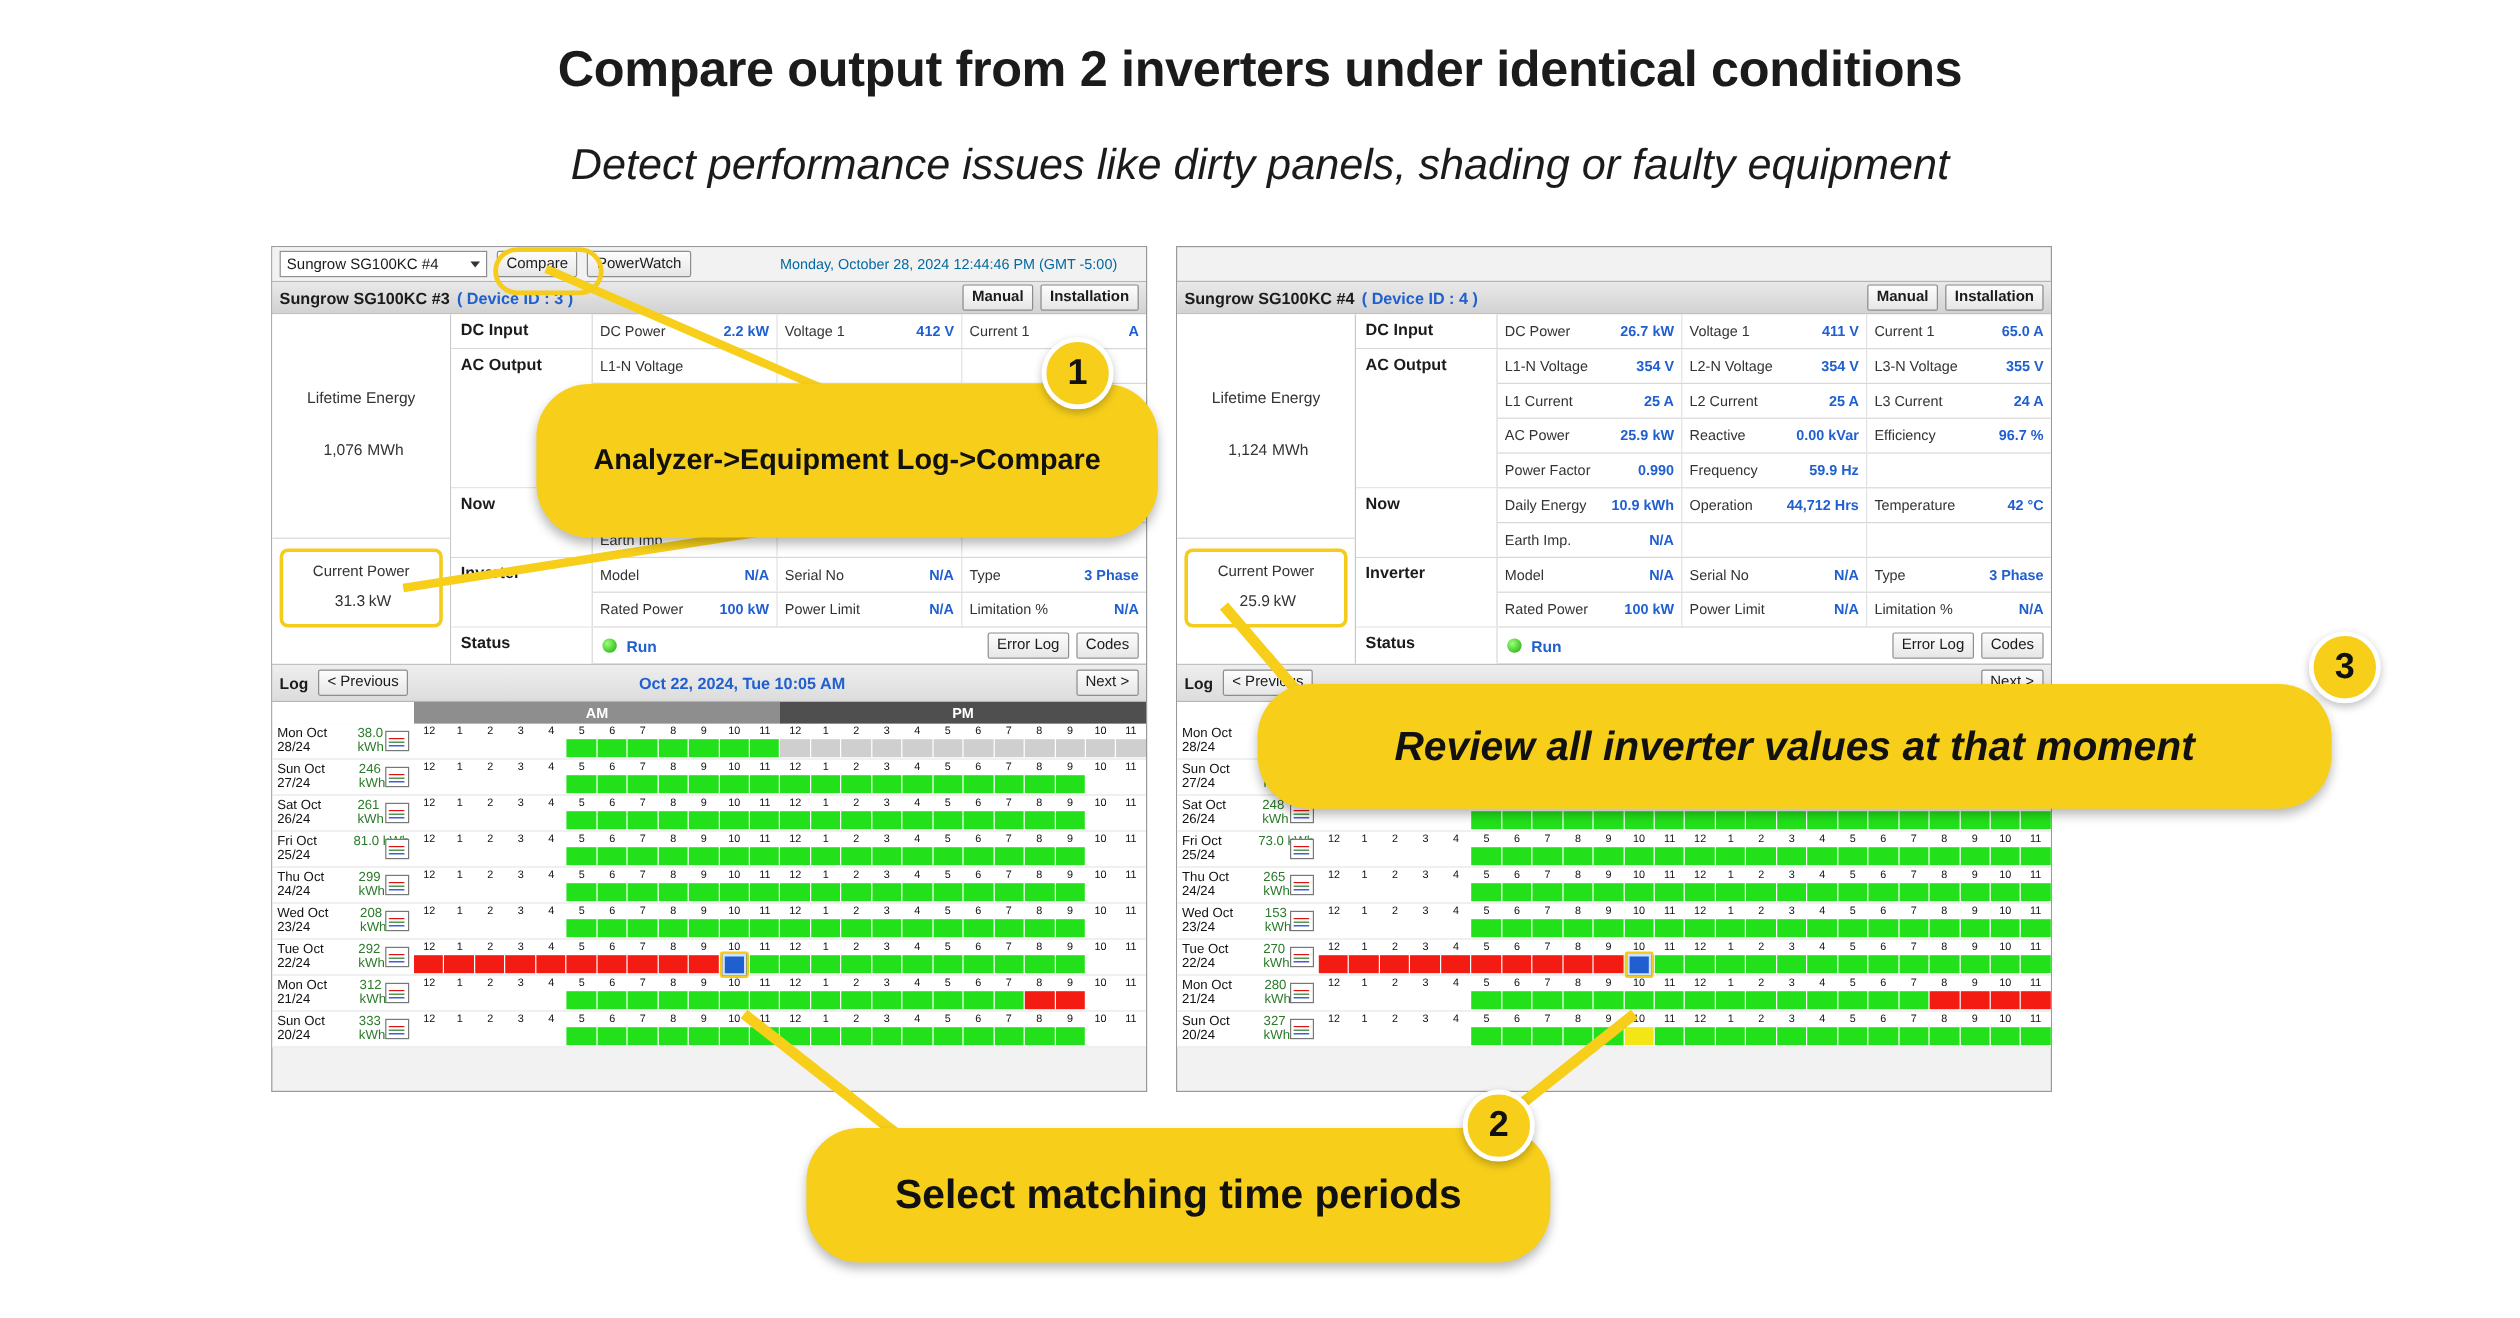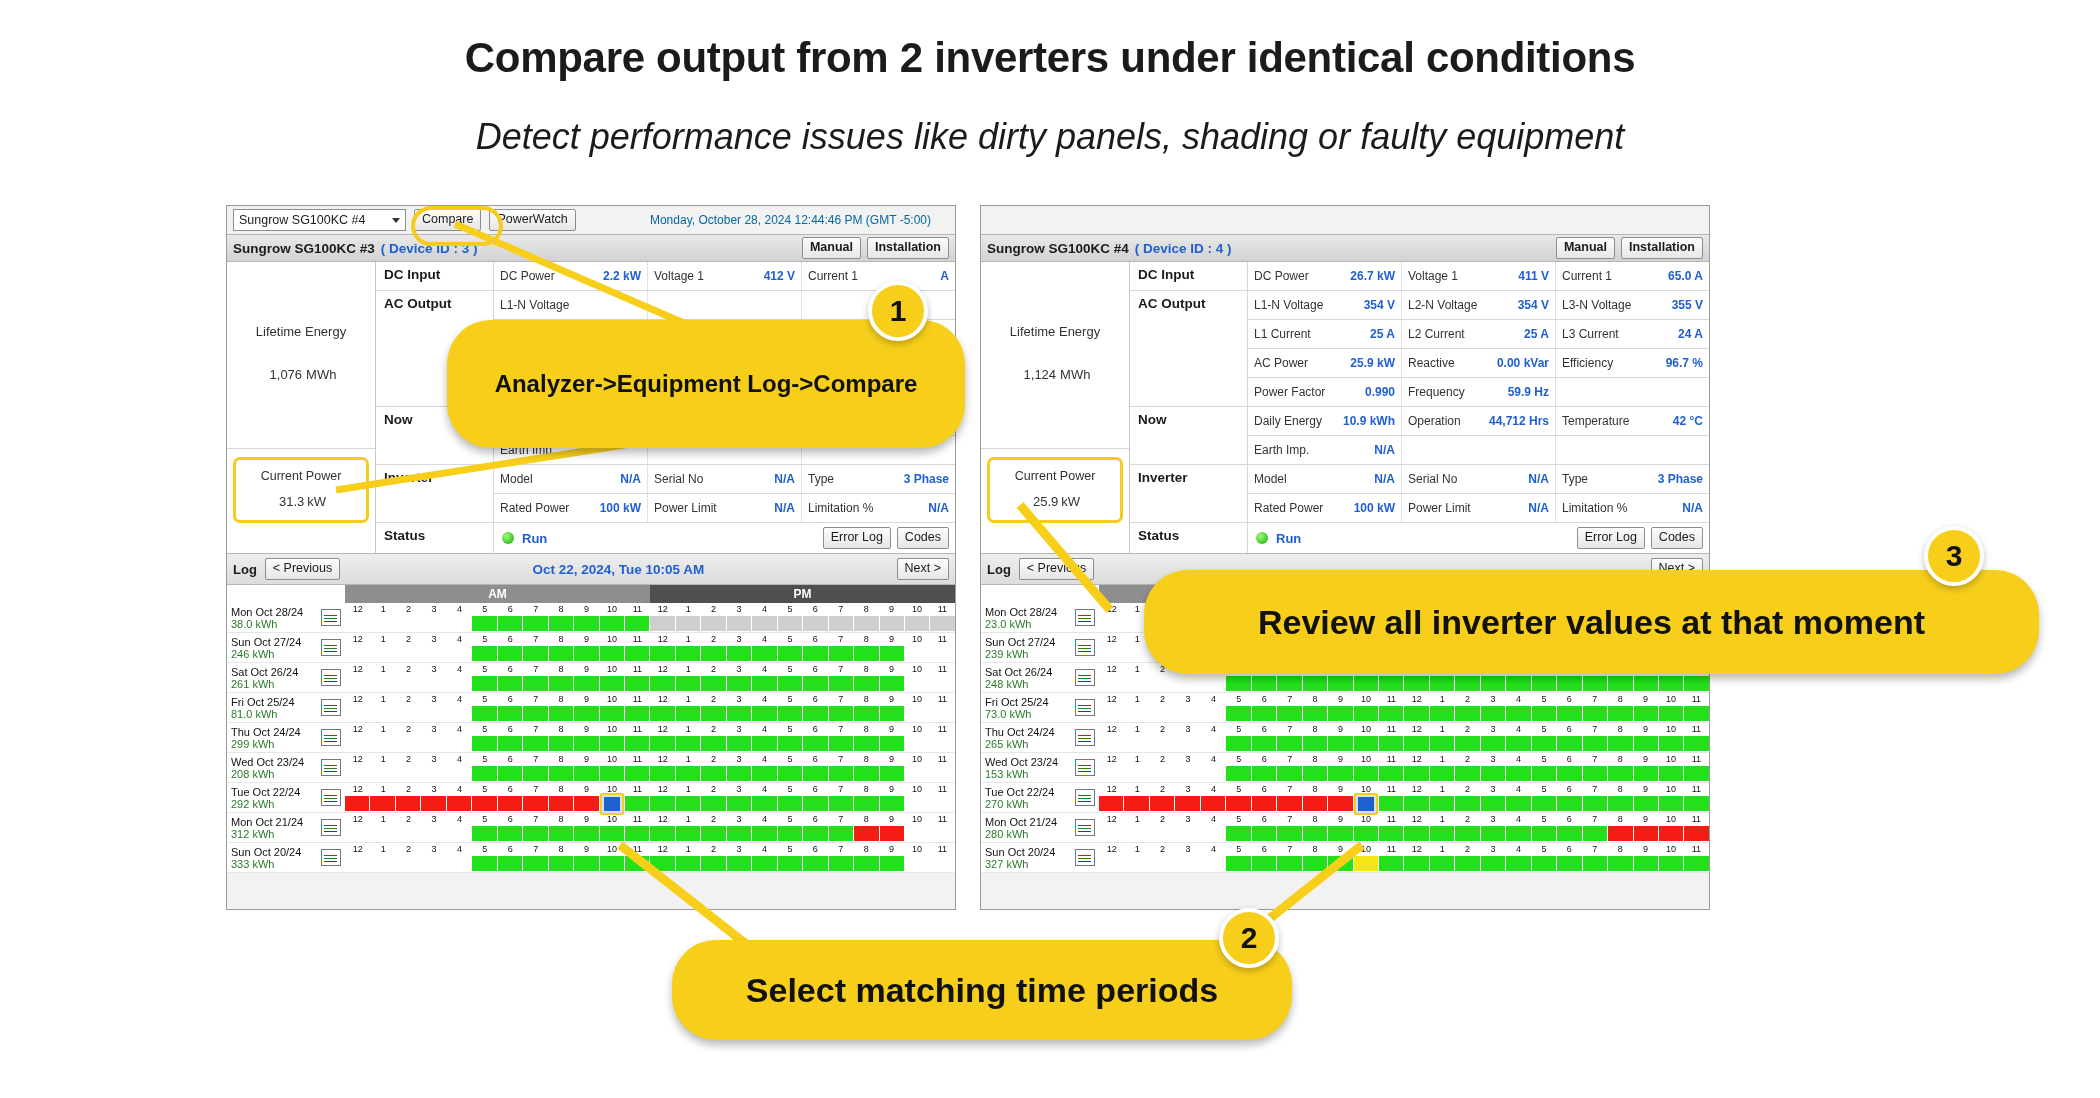--- a/index.html
+++ b/index.html
@@ -111,21 +111,21 @@
 
   .ampm{display:flex;height:18px;font-size:12px;font-weight:bold;color:#fff;}
   .ampm .am{background:#8e8e8e;}
   .ampm .pm{background:#4f4f4f;}
   .ampm div{display:flex;align-items:center;justify-content:center;}
 
   .logwrap{background:#fff;}
   .logrow{display:flex;border-bottom:1px solid #e6e6e6;height:29px;align-items:stretch;}
   .rowlabel{
     width:118px;padding:2px 4px;box-sizing:border-box;font-size:11px;line-height:12px;
-    display:flex;flex-direction:column;justify-content:center;position:relative;
+    display:flex;flex-direction:row;justify-content:center;position:relative;
   }
   .rowlabel .d{color:#111;}
   .rowlabel .e{color:#2a7a2a;}
   .rowlabel .ic{
     position:absolute;right:4px;top:6px;width:18px;height:15px;
     border:1px solid #777;background:#fff;
   }
   .rowlabel .ic:after{
     content:"";position:absolute;left:2px;top:8px;width:13px;height:1px;background:#2a7a2a;
     box-shadow:0 -3px 0 #d11, 0 3px 0 #1133dd;
@@ -157,23 +157,23 @@
     font-weight:bold;color:#111;z-index:40;
   }
   .badge{
     position:absolute;background:#f7cf1b;border:4px solid #fff;border-radius:50%;
     width:52px;height:52px;display:flex;align-items:center;justify-content:center;
     font-weight:bold;font-size:30px;color:#111;z-index:45;
     box-shadow:0 3px 7px rgba(0,0,0,.25);
   }
   #callout-1{left:447px;top:320px;width:518px;height:128px;font-size:24px;line-height:42px;}
   #badge-1{left:868px;top:281px;}
-  #callout-2{left:672px;top:940px;width:620px;height:100px;font-size:34px;}
+  #callout-2{left:672px;top:940px;width:620px;height:112px;font-size:34px;}
   #badge-2{left:1219px;top:908px;}
-  #callout-3{left:1144px;top:570px;width:895px;height:104px;font-size:34px;}
+  #callout-3{left:1048px;top:570px;width:895px;height:104px;font-size:34px;font-style:italic;}
   #badge-3{left:1924px;top:526px;}
   svg.leader{position:absolute;left:0;top:0;width:2100px;height:1098px;z-index:35;pointer-events:none;}
   .hl-ring{
     position:absolute;border:4px solid #f5cc1b;border-radius:16px;z-index:36;
   }
 </style>
 </head>
 <body>
 
 <div class="slide-title">Compare output from 2 inverters under identical conditions</div>

